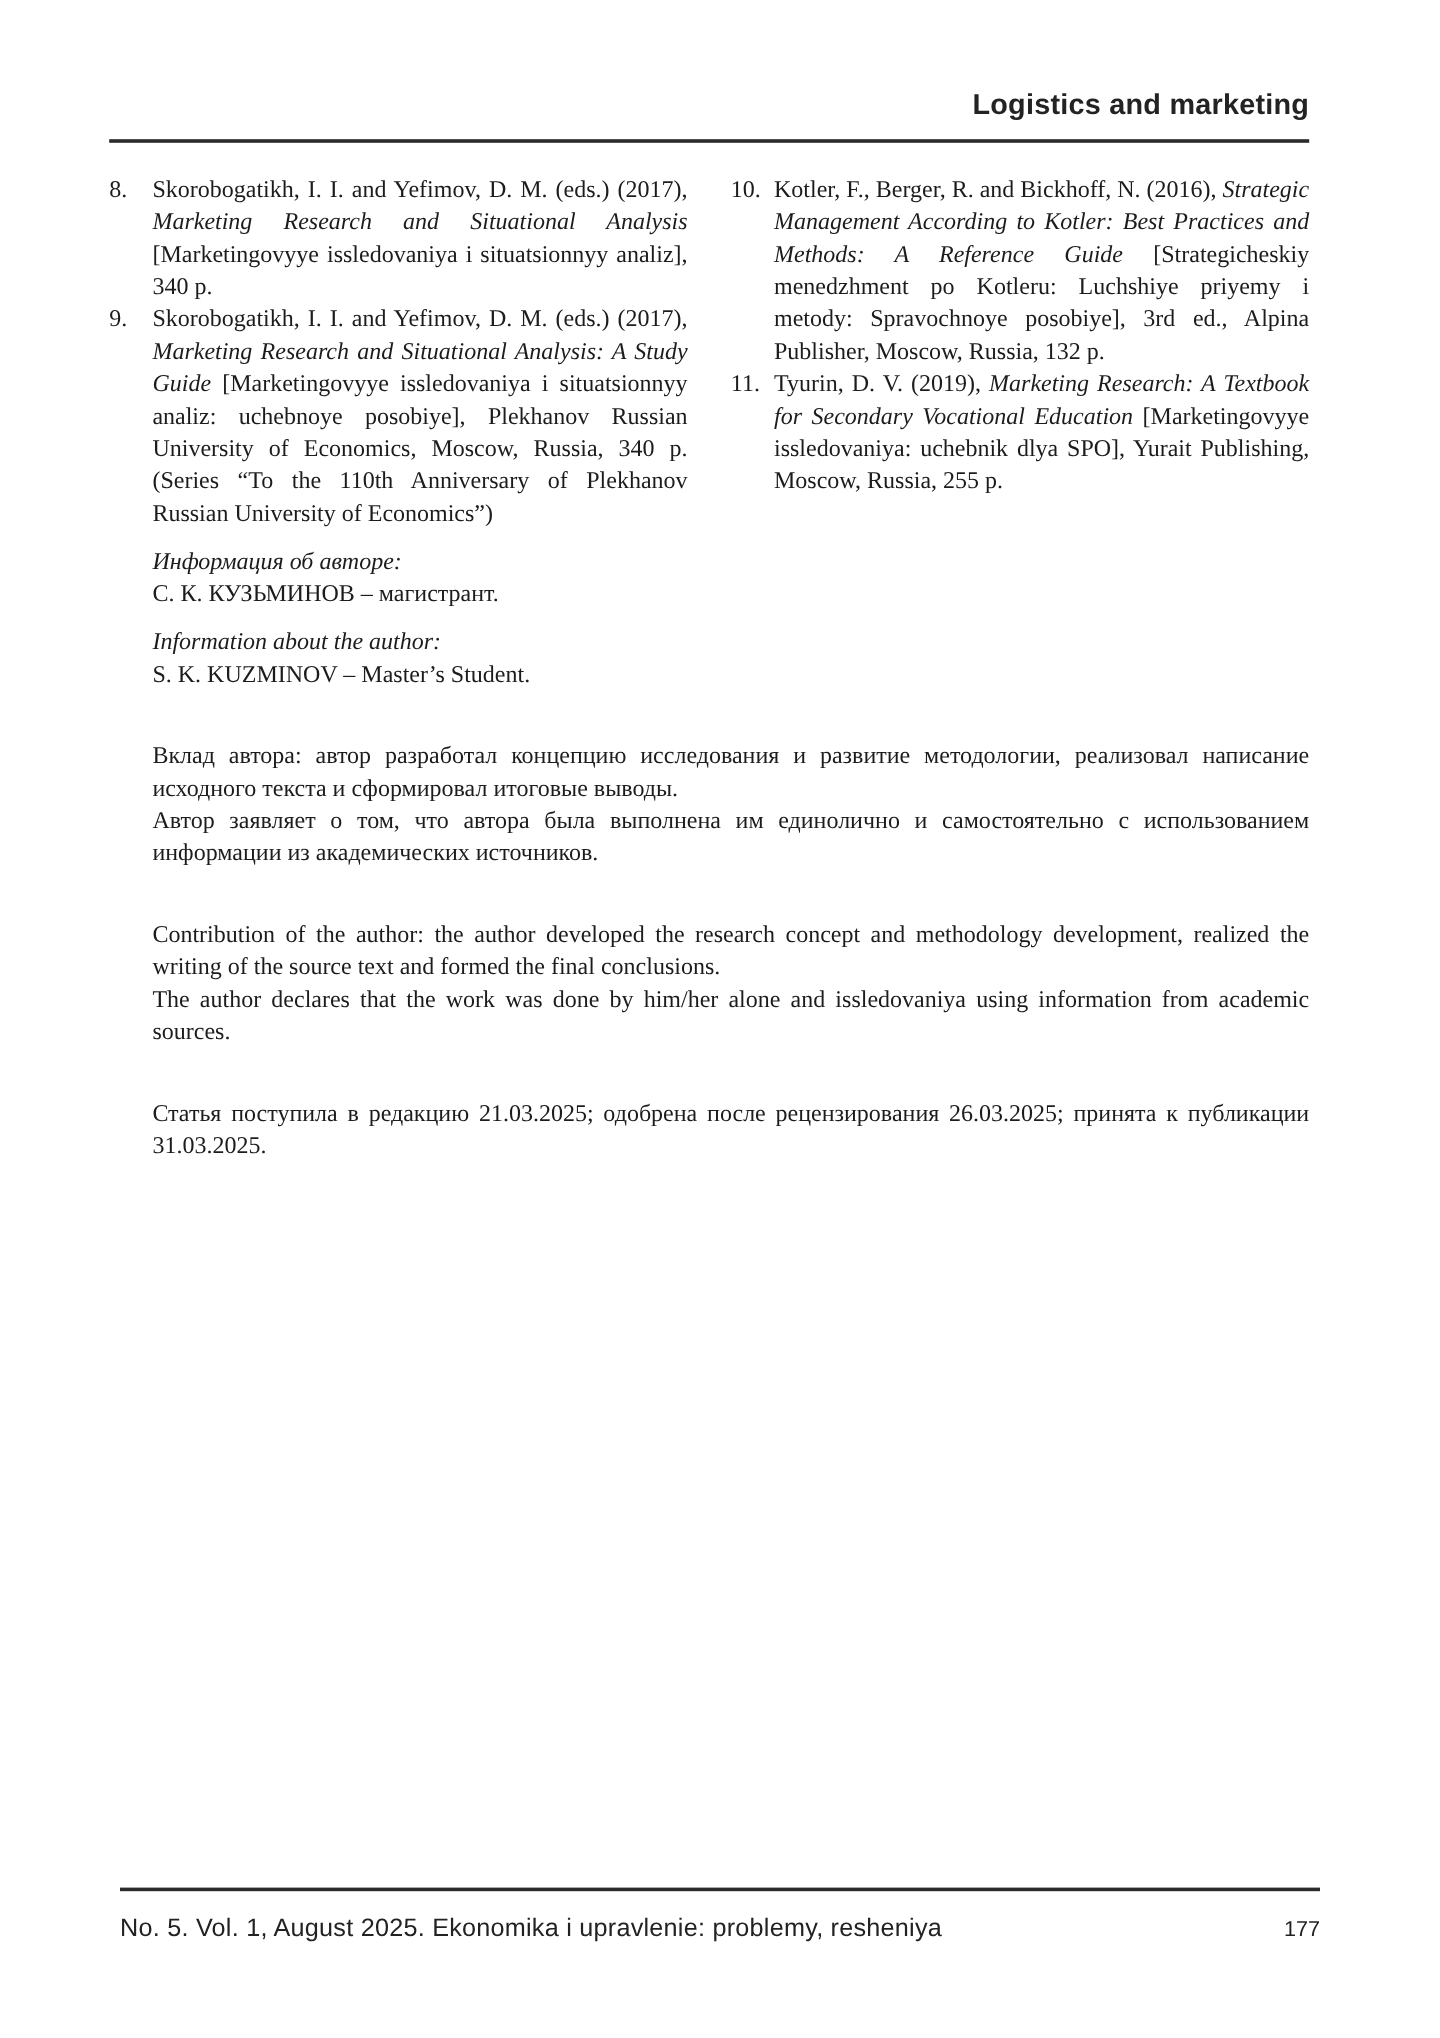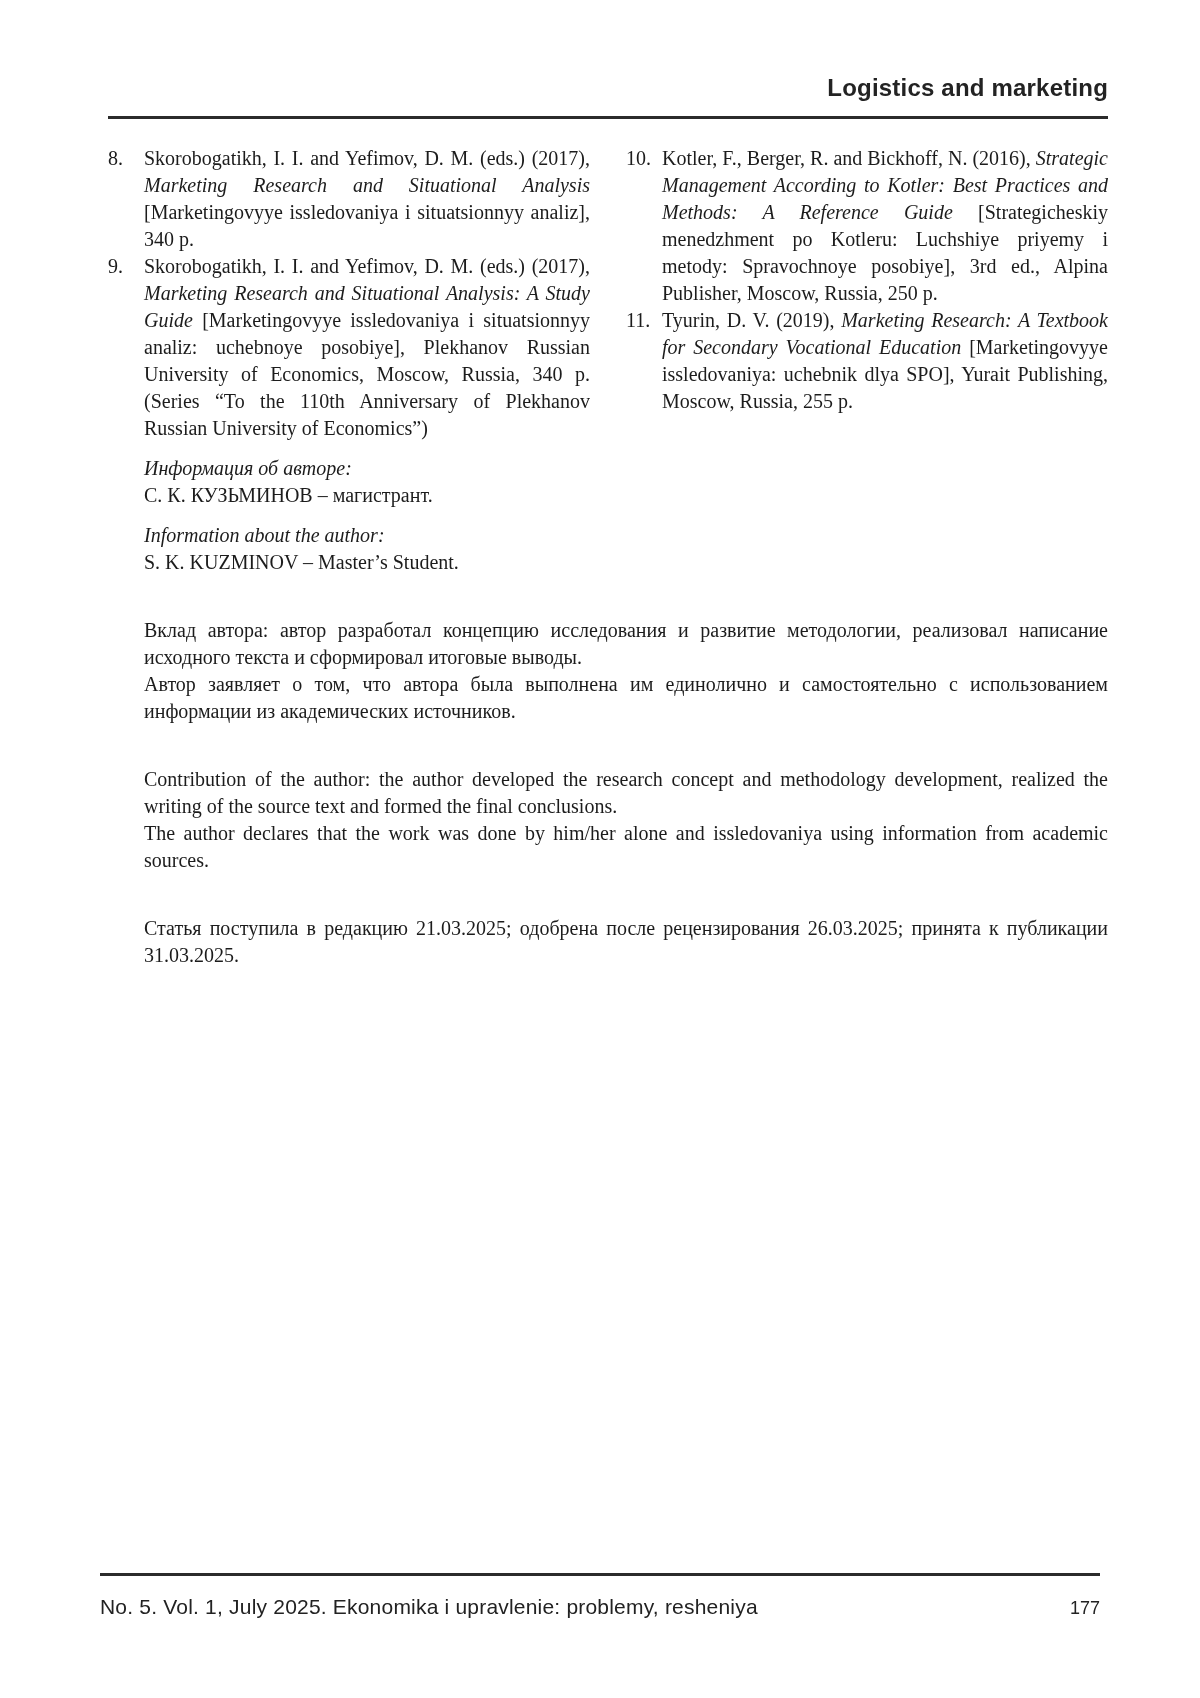--- a/index.html
+++ b/index.html
@@ -6,21 +6,21 @@
   body {
     width: 1200px; height: 1698px;
     background: #ffffff;
     color: #1c1c1c;
     font-family: "Liberation Serif", serif;
     position: relative;
     overflow: hidden;
   }
   .content {
     position: absolute;
-    left: 108px; top: 0;
+    left: 91px; top: 0;
     width: 1000px;
   }
   
   .running-head { padding-top: 74px; }
   .section-title {
     text-align: right;
     font-family: "Liberation Sans", sans-serif;
     font-weight: bold;
     font-size: 24px;
     line-height: 28px;
@@ -96,21 +96,21 @@
       <div class="ref">
         <span class="ref-num">9.</span>
         <span class="ref-body"><span>Skorobogatikh, I. I. and Yefimov, D. M. (eds.) (2017), </span><i>Marketing Research and Situational Analysis: A Study Guide</i><span> [Marketingovyye issledovaniya i situatsionnyy analiz: uchebnoye posobiye], Plekhanov Russian University of Economics, Moscow, Russia, 340 p. (Series “To the 110th Anniversary of Plekhanov Russian University of Economics”)</span></span>
       </div>
 
     </div>
     <div class="col">
 
       <div class="ref">
         <span class="ref-num">10.</span>
-        <span class="ref-body"><span>Kotler, F., Berger, R. and Bickhoff, N. (2016), </span><i>Strategic Management According to Kotler: Best Practices and Methods: A Reference Guide</i><span> [Strategicheskiy menedzhment po Kotleru: Luchshiye priyemy i metody: Spravochnoye posobiye], 3rd ed., Alpina Publisher, Moscow, Russia, 250 p.</span></span>
+        <span class="ref-body"><span>Kotler, F., Berger, R. and Bickhoff, N. (2016), </span><i>Strategic Management According to Kotler: Best Practices and Methods: A Reference Guide</i><span> [Strategicheskiy menedzhment po Kotleru: Luchshiye priyemy i metody: Spravochnoye posobiye], 3rd ed., Alpina Publisher, Moscow, Russia, 132 p.</span></span>
       </div>
 
       <div class="ref">
         <span class="ref-num">11.</span>
         <span class="ref-body"><span>Tyurin, D. V. (2019), </span><i>Marketing Research: A Textbook for Secondary Vocational Education</i><span> [Marketingovyye issledovaniya: uchebnik dlya SPO], Yurait Publishing, Moscow, Russia, 255 p.</span></span>
       </div>
 
     </div>
   </div>
 
@@ -135,16 +135,16 @@
   </div>
 
   <div class="block para-block indent">
     <p>Статья поступила в редакцию 21.03.2025; одобрена после рецензирования 26.03.2025; принята к публикации 31.03.2025.</p>
   </div>
 
 </div>
 
 <div class="footer">
   <div class="footer-row">
-    <span class="journal-line">No. 5. Vol. 1, July 2025. Ekonomika i upravlenie: problemy, resheniya</span>
+    <span class="journal-line">No. 5. Vol. 1, August 2025. Ekonomika i upravlenie: problemy, resheniya</span>
     <span class="page-number">177</span>
   </div>
 </div>
 
 </body></html>

